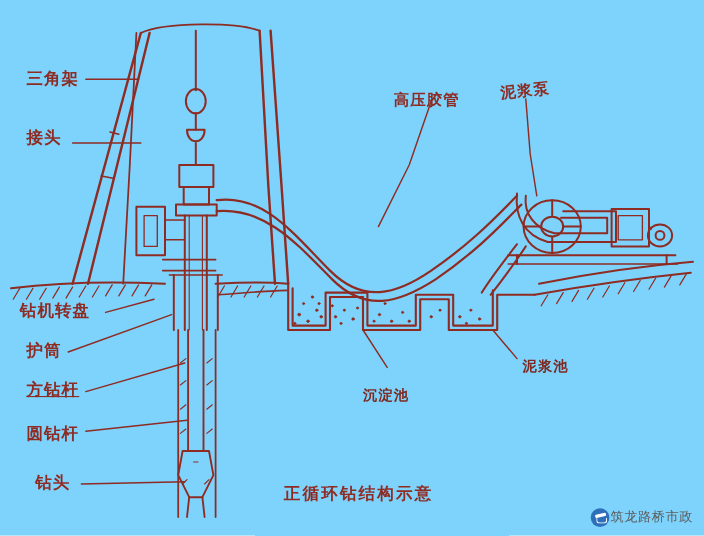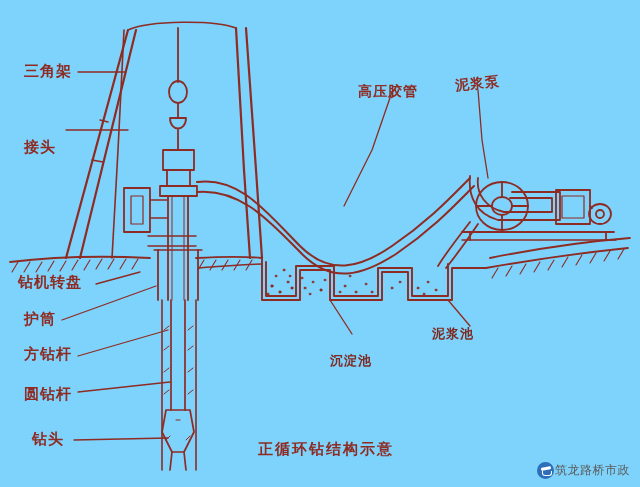--- a/index.html
+++ b/index.html
@@ -300,32 +300,32 @@
         <path d="M392,92 L372,150 L344,206"></path>
         <path d="M478,90 L482,140 L488,178"></path>
         <path d="M352,334 L330,300"></path>
         <path d="M470,326 L448,300"></path>
       </g>
 
     </g>
   </svg>
 
   <div class="lbl lbl-left" style="left:24px; top:64px;">三角架</div>
-  <div class="lbl lbl-left" style="left:24px; top:140px;">接头</div>
+  <div class="lbl lbl-left" style="left:24px; top:118px;">接头</div>
   <div class="lbl lbl-left" style="left:18px; top:276px;font-family:Liberation Mono, monospace;">钻机转盘</div>
   <div class="lbl lbl-left" style="left:24px; top:312px;">护筒</div>
-  <div class="lbl lbl-left" style="left:24px; top:347px;">方钻杆</div>
+  <div class="lbl lbl-left" style="left:24px; top:347px;text-decoration:underline;">方钻杆</div>
   <div class="lbl lbl-left" style="left:24px; top:387px;">圆钻杆</div>
   <div class="lbl lbl-left" style="left:32px; top:432px;">钻头</div>
 
   <div class="lbl lbl-top" style="left:358px; top:84px;text-align:center;">高压胶管</div>
   <div class="lbl lbl-top" style="left:455px; top:76px; transform:rotate(-6deg);">泥浆泵</div>
 
   <div class="lbl lbl-pit" style="left:330px; top:336px;margin-top:18px;">沉淀池</div>
-  <div class="lbl lbl-pit" style="left:432px; top:327px;">泥浆池</div>
+  <div class="lbl lbl-pit" style="left:475px; top:327px;">泥浆池</div>
 
   <div class="caption">正循环钻结构示意</div>
 
   <div class="watermark">
     <span class="wm-logo"></span>
     <span class="wm-text">筑龙路桥市政</span>
   </div>
 
 </div>
 

